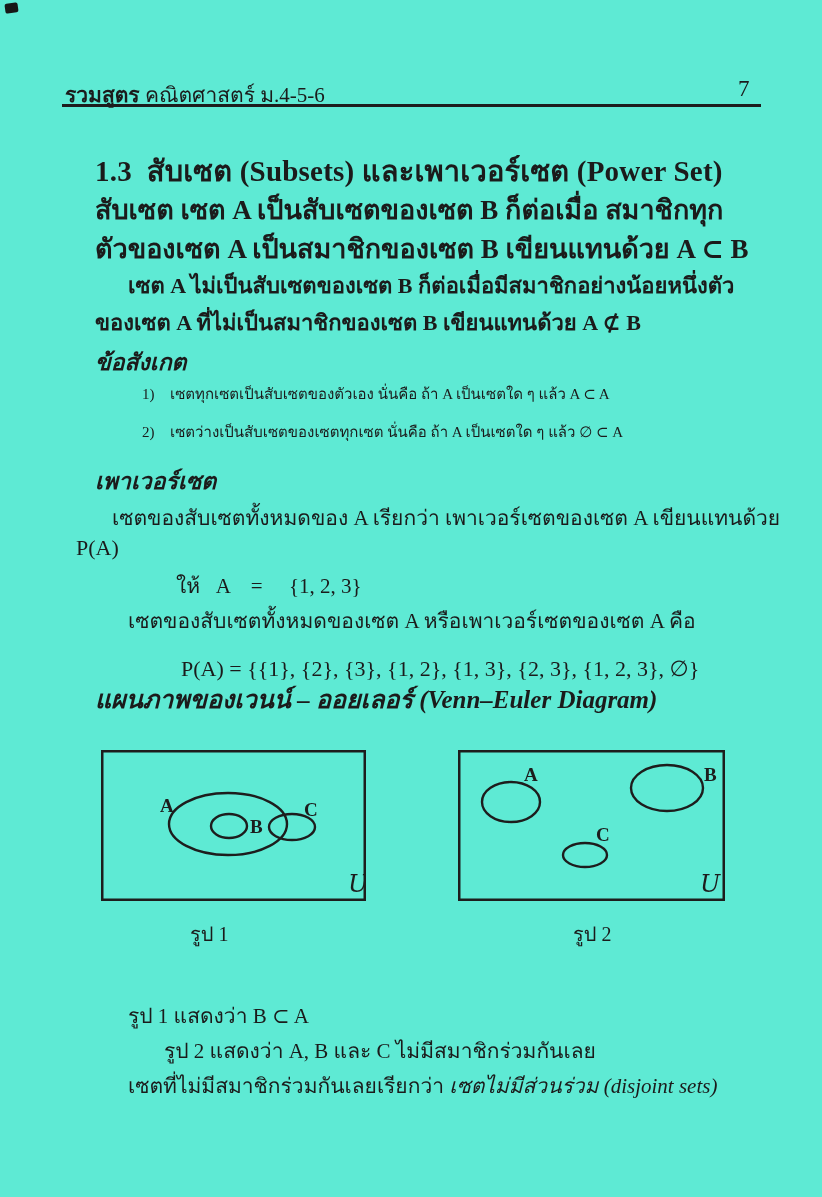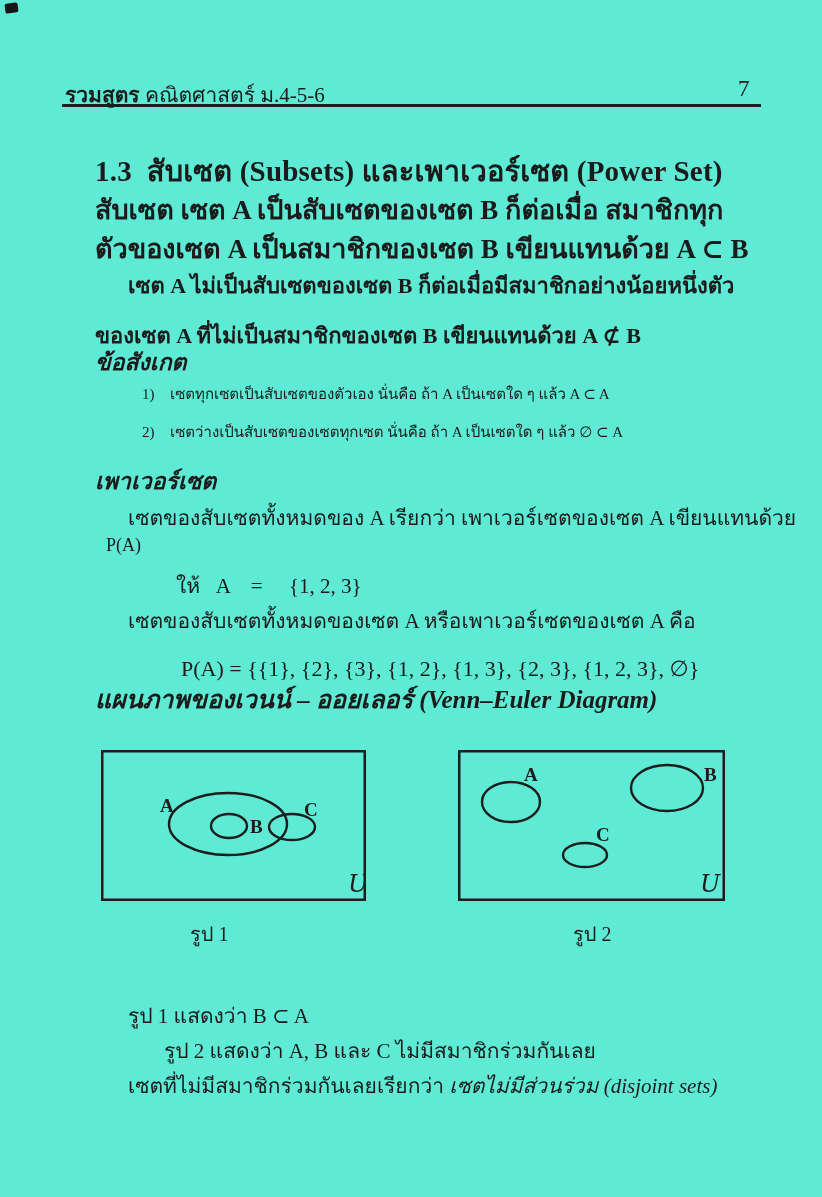--- a/index.html
+++ b/index.html
@@ -28,33 +28,33 @@
     background: #1d1d1d;
   }
 
   .section-title { left: 95px; top: 148px; font-size: 29px; font-weight: bold; letter-spacing: 0.2px; }
 
   .intro-big  { font-size: 27px; font-weight: bold; }
   .intro-line1 { left: 95px;  top: 188px; }
   .intro-line2 { left: 95px;  top: 227px; }
   .intro-med  { font-size: 22px; font-weight: bold; }
   .intro-line3 { left: 128px; top: 268px; }
-  .intro-line4 { left: 95px;  top: 318px; }
+  .intro-line4 { left: 95px;  top: 305px; }
 
   .sub-heading { font-size: 23px; font-weight: bold; font-style: italic; }
   .notes-heading { left: 95px; top: 344px; }
   .note-item { font-size: 15px; }
   .note-1 { left: 142px; top: 382px; }
   .note-2 { left: 142px; top: 420px; }
   .note-num { display: inline-block; width: 28px; }
 
   .power-heading { left: 95px; top: 463px; }
   .body-line { font-size: 21px; }
-  .power-line1 { left: 128px; top: 501px; }
-  .power-line2 { left: 106px;  top: 535px; font-size: 18px; }
+  .power-line1 { left: 112px; top: 501px; }
+  .power-line2 { left: 76px;  top: 535px; font-size: 22px; }
   .power-line3 { left: 176px; top: 569px; }
   .power-line4 { left: 128px; top: 604px; }
   .power-line5 { left: 181px; top: 640px; font-size: 22px; margin-top: 16px; }
 
   .venn-heading { left: 95px; top: 679px; font-size: 25px; font-weight: bold; font-style: italic; }
 
   .fig { position: absolute; top: 750px; }
   .fig1 { left: 101px; }
   .fig2 { left: 458px; }
   svg .shape { fill: none; stroke: #1d1d1d; stroke-width: 2.4px; }

